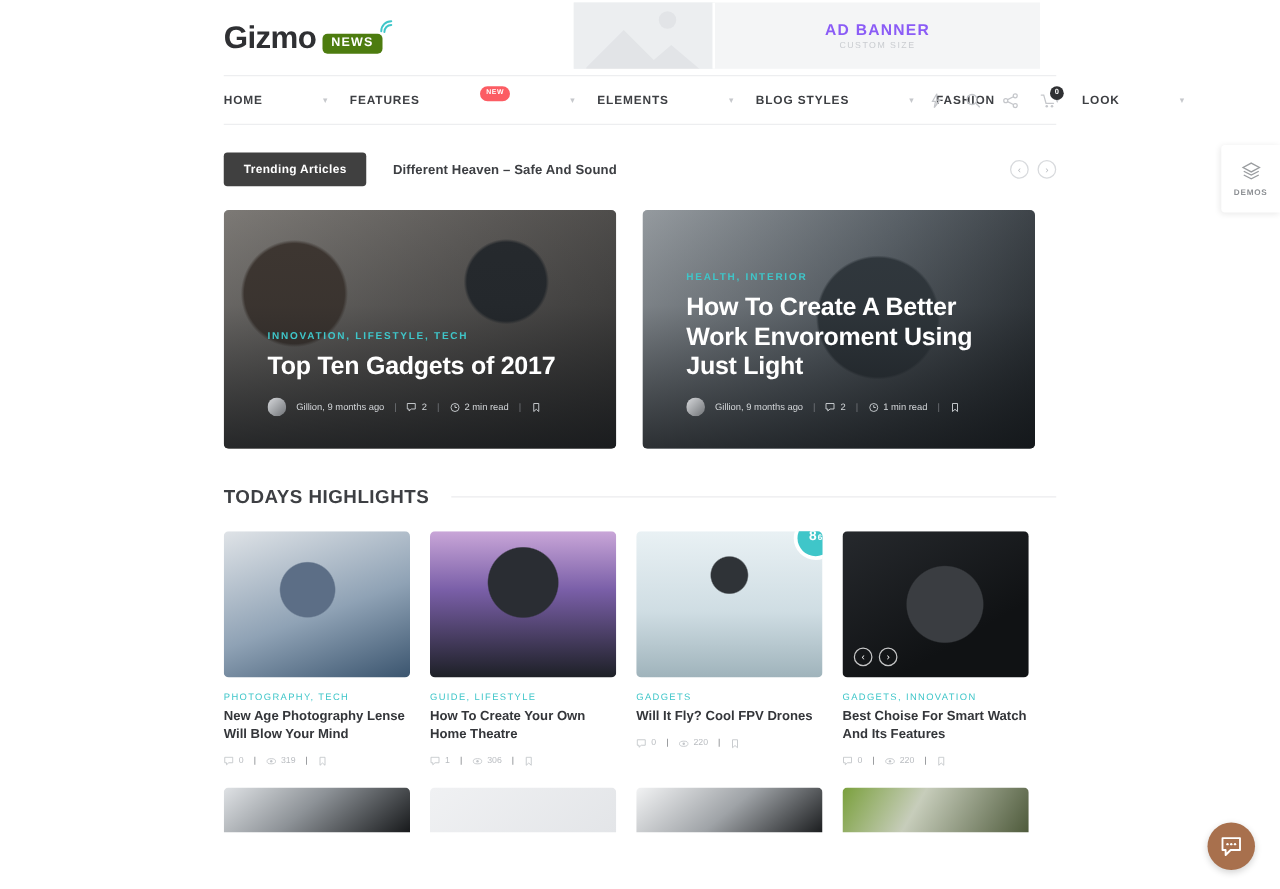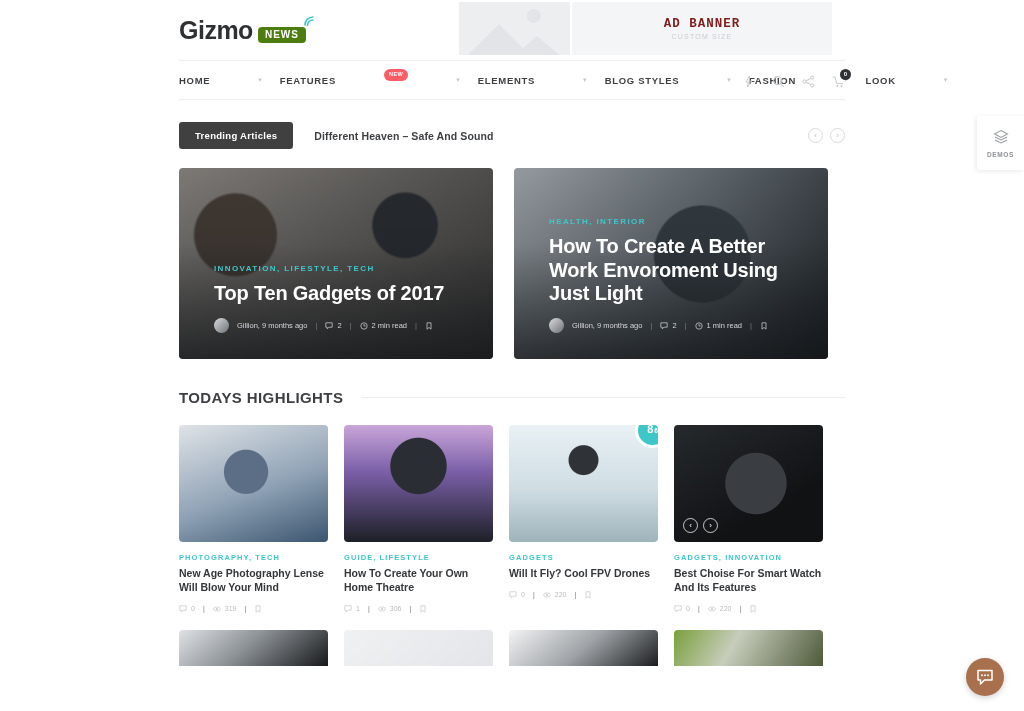--- a/index.html
+++ b/index.html
@@ -23,21 +23,21 @@
 
   .adbanner {
     position:absolute; left:459px; top:2px; width:373px; height:53px;
     background:#f4f5f6; display:flex; align-items:center;
   }
   .ad-imgbox {
     width:113px; height:53px; background:#eceef0; position:relative; overflow:hidden;
     border-right:2px solid #fff;
   }
   .ad-text { flex:1; display:flex; flex-direction:column; align-items:center; justify-content:center; }
-  .ad-title { font-size:12.5px; font-weight:700; color:#7f1d1d; letter-spacing:1px;font-family:Liberation Mono, monospace; }
+  .ad-title { font-size:12.5px; font-weight:700; color:#8b5cf6; letter-spacing:1px; }
   .ad-sub { font-size:7px; color:#c9ccd0; letter-spacing:1.2px; margin-top:2px; }
 
   
   .nav-wrap {
     position:relative; margin:0 179px; border-top:1px solid #edeef0; border-bottom:1px solid #edeef0;
     height:40px; display:flex; align-items:center;
   }
   .nav-list { display:flex; align-items:center; list-style:none; }
   .nav-item { position:relative; display:flex; align-items:center; margin-right:18px;gap:43px; }
   .nav-link { font-size:9.5px; font-weight:700; color:#3d3f43; letter-spacing:0.7px; white-space:nowrap; }
@@ -101,21 +101,21 @@
     position:absolute; top:-9px; right:-9px; width:29px; height:29px; border-radius:50%;
     background:#3fc6c9; color:#fff; display:flex; align-items:baseline; justify-content:center;
     font-weight:700; font-size:11px; padding-top:7px; box-shadow:0 0 0 3px #fff;
   }
   .rating small { font-size:6.5px; font-weight:700; margin-left:1px; }
   .img-arrows { position:absolute; left:9px; bottom:9px; display:flex; gap:5px; }
   .circ-arrow-w {
     width:15px; height:15px; border-radius:50%; border:1px solid rgba(255,255,255,.75); color:#fff;
     display:flex; align-items:center; justify-content:center; font-size:8px; cursor:pointer;
   }
-  .card-cats { font-size:7.5px; font-weight:700; letter-spacing:1.1px; color:#3fc6c9; margin-top:11px; }
+  .card-cats { font-size:7.5px; font-weight:400; letter-spacing:1.1px; color:#3fc6c9; margin-top:11px; }
   .card-title { font-size:10.5px; font-weight:700; color:#34363a; line-height:1.33; margin-top:5px; }
   .card-meta { display:flex; align-items:center; margin-top:10px; color:#b9bcc0; font-size:7px; }
 
   
   .demos {
     position:absolute; right:0; top:116px; width:47px; height:54px; background:#fff;
     box-shadow:-1px 1px 5px rgba(0,0,0,.09); border-radius:3px 0 0 3px;
     display:flex; flex-direction:column; align-items:center; justify-content:center; gap:6px; cursor:pointer;
   }
   .demos-label { font-size:6.5px; font-weight:700; letter-spacing:0.6px; color:#8d9094; }

